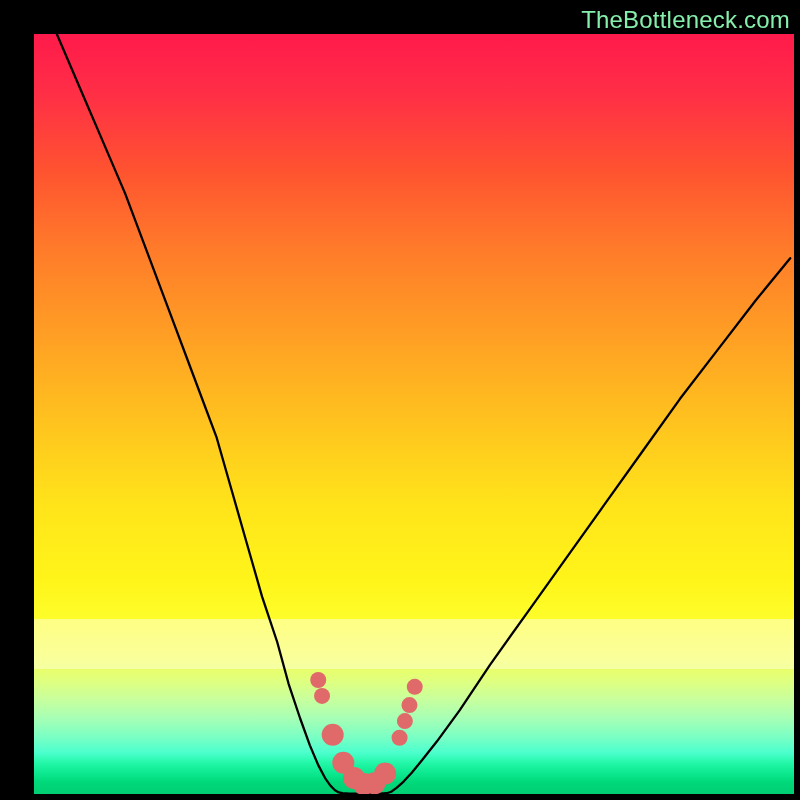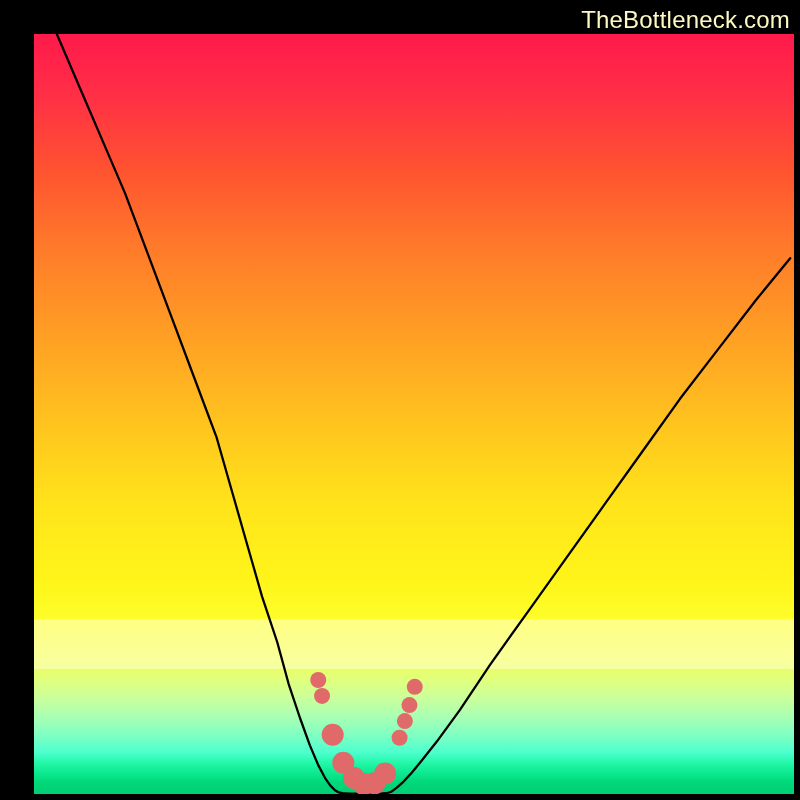--- a/index.html
+++ b/index.html
@@ -61,21 +61,21 @@
     left: 0;
     width: 100%;
     background: rgba(255,255,210,0.55);
     top: 77%;
     height: 6.5%;
   }
   .watermark {
     position: absolute;
     top: 6px;
     right: 10px;
-    color: #fef9c3;
+    color: #86efac;
     font-size: 24px;
     letter-spacing: 0.2px;
     font-weight: 500;
     user-select: none;
   }
   svg.curves {
     position: absolute;
     left: 0;
     top: 0;
     width: 100%;

